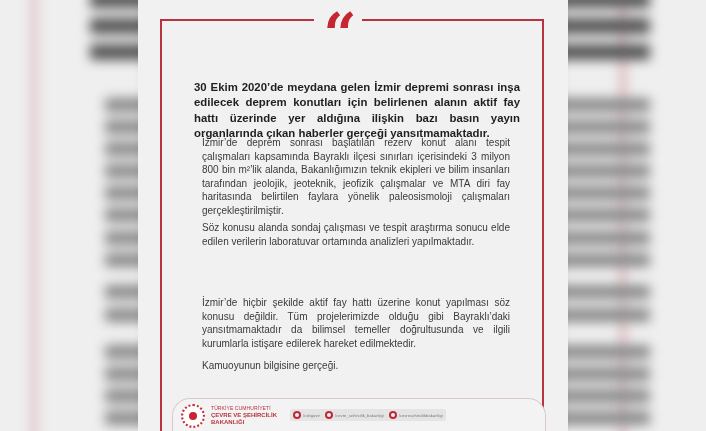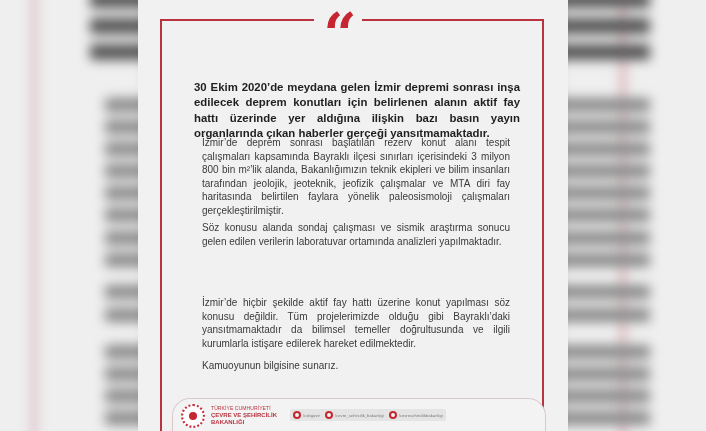--- a/index.html
+++ b/index.html
@@ -143,23 +143,23 @@
 </div>
 
 <div class="card">
   <div class="frame"></div>
   <div class="quote-gap"></div>
   <div class="quote">“</div>
 
   <p class="lead">30 Ekim 2020’de meydana gelen İzmir depremi sonrası inşa edilecek deprem konutları için belirlenen alanın aktif fay hattı üzerinde yer aldığına ilişkin bazı basın yayın organlarında çıkan haberler gerçeği yansıtmamaktadır.</p>
 
   <p class="para p1">İzmir’de deprem sonrası başlatılan rezerv konut alanı tespit çalışmaları kapsamında Bayraklı ilçesi sınırları içerisindeki 3 milyon 800 bin m²’lik alanda, Bakanlığımızın teknik ekipleri ve bilim insanları tarafından jeolojik, jeoteknik, jeofizik çalışmalar ve MTA diri fay haritasında belirtilen faylara yönelik paleosismoloji çalışmaları gerçekleştirilmiştir.</p>
-  <p class="para p2">Söz konusu alanda sondaj çalışması ve sismik araştırma sonucu gelen edilen verilerin laboratuvar ortamında analizleri yapılmaktadır.</p>
+  <p class="para p2">Söz konusu alanda sondaj çalışması ve tespit araştırma sonucu elde edilen verilerin laboratuvar ortamında analizleri yapılmaktadır.</p>
   <p class="para p4">İzmir’de hiçbir şekilde aktif fay hattı üzerine konut yapılması söz konusu değildir. Tüm projelerimizde olduğu gibi Bayraklı’daki yansıtmamaktadır da bilimsel temeller doğrultusunda ve ilgili kurumlarla istişare edilerek hareket edilmektedir.</p>
-  <p class="para p5">Kamuoyunun bilgisine sunarız.</p>
+  <p class="para p5">Kamuoyunun bilgisine gerçeği.</p>
 
   <div class="footer">
     <div class="seal"></div>
     <div class="ministry">
       <span class="l1">TÜRKİYE CUMHURİYETİ</span>
       <span class="l2">ÇEVRE VE ŞEHİRCİLİK</span>
       <span class="l3">BAKANLIĞI</span>
     </div>
     <div class="socials">
       <div class="social">

